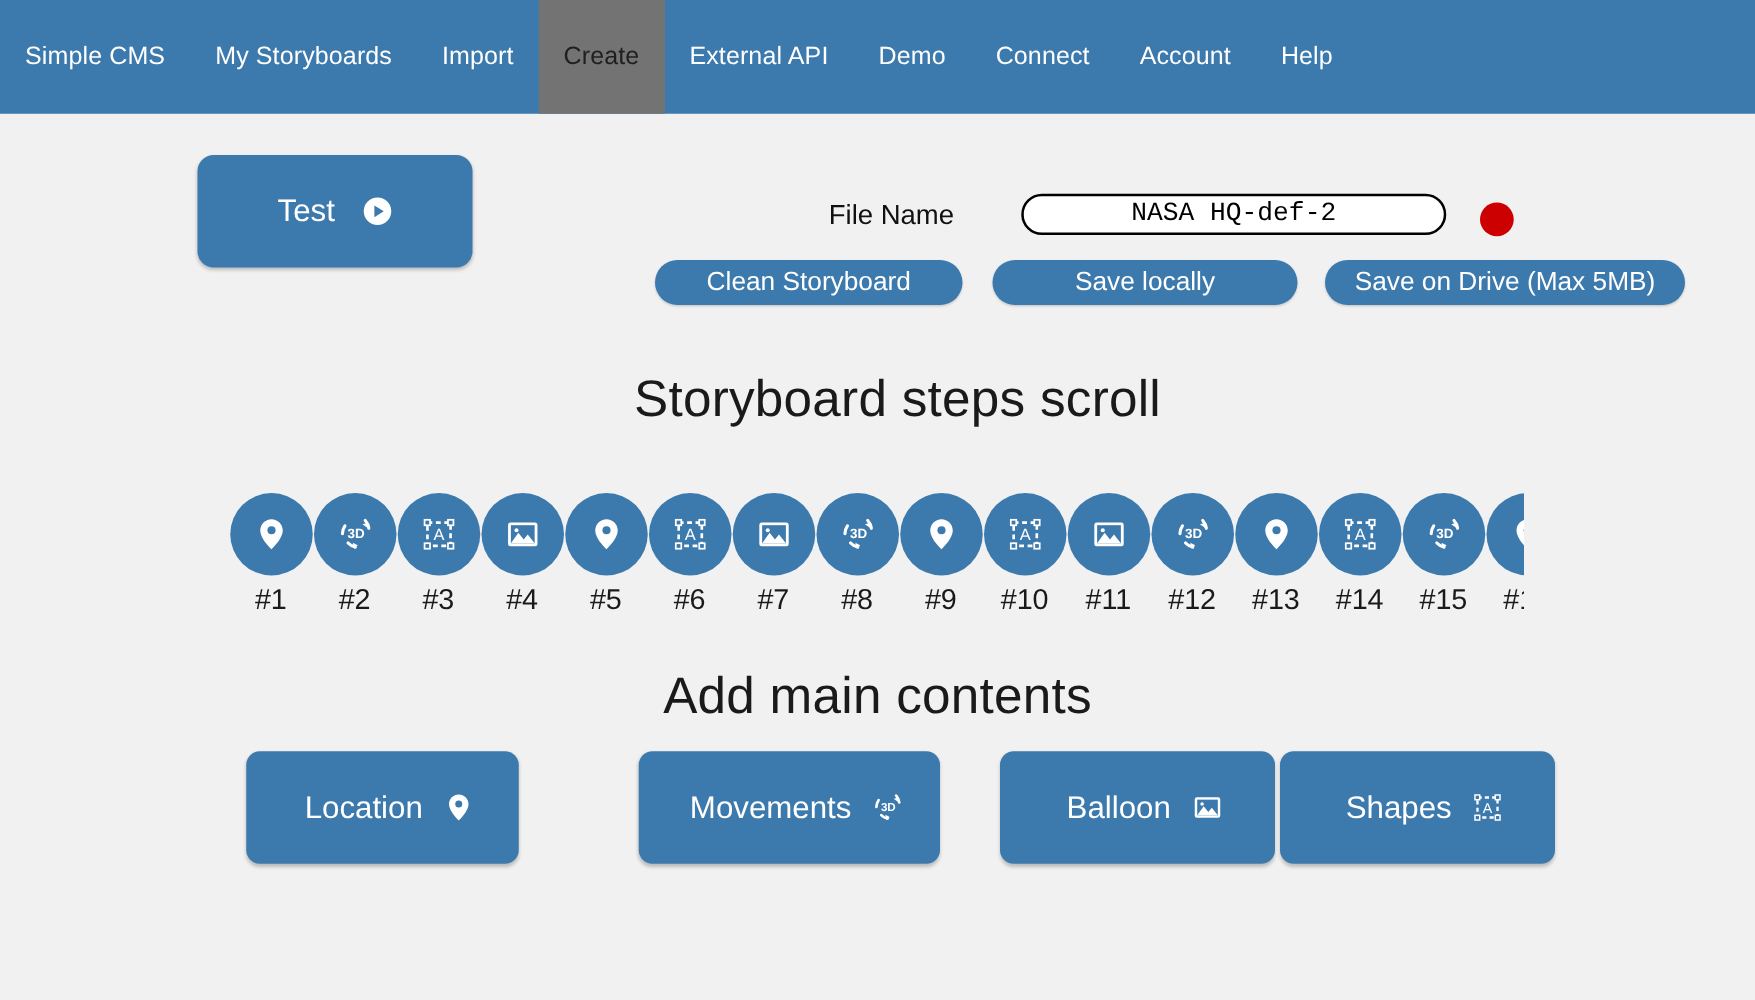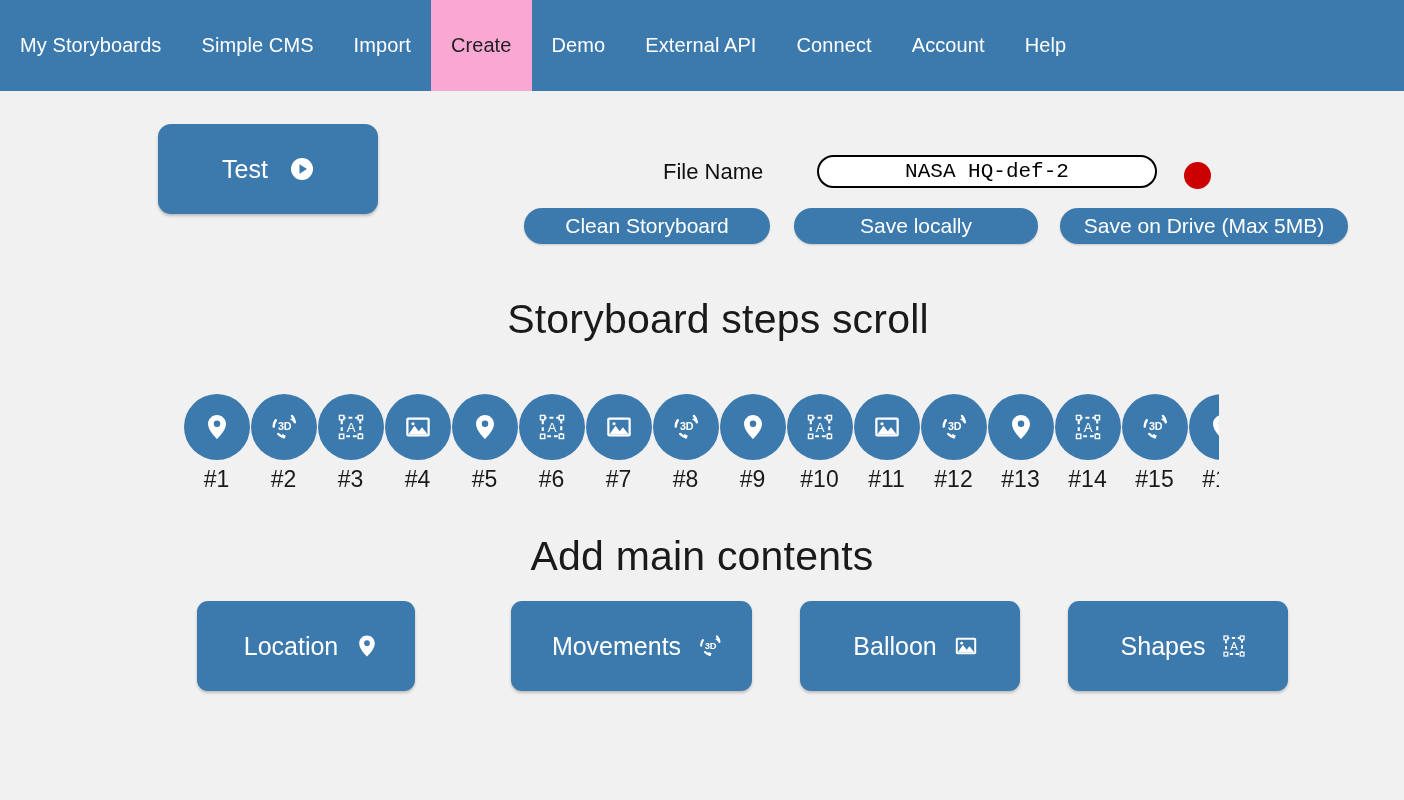--- a/index.html
+++ b/index.html
@@ -22,21 +22,21 @@
     height: 91px;
     display: flex; align-items: center; justify-content: center;
     color: #ffffff;
     font-size: 20px;
     letter-spacing: 0.1px;
     white-space: nowrap;
     cursor: pointer;
     padding: 0 20px;
   }
   .nav-item.active {
-    background: #f9a8d4;
+    background: #737373;
     color: #1f1f1f;
   }
 
   
   .test-btn {
     position: absolute; left: 158px; top: 124px;
     width: 220px; height: 90px;
     background: #3c79ad;
     border-radius: 13px;
     border: none;
@@ -152,37 +152,37 @@
     font-family: "Liberation Sans", sans-serif;
     cursor: pointer;
     display: flex; align-items: center; justify-content: center;
     gap: 16px;
     box-shadow: 0 2px 3px rgba(0,0,0,0.22);
     padding-left: 12px;
   }
   #btn-location  { left: 197px;  top: 601px; width: 218px; }
   #btn-movements { left: 511px;  top: 601px; width: 241px; }
   #btn-balloon   { left: 800px;  top: 601px; width: 220px; }
-  #btn-shapes    { left: 1068px; top: 601px; width: 220px; }
+  #btn-shapes    { left: 1024px; top: 601px; width: 220px; }
   .content-btn .cicon { width: 26px; height: 26px; display: block; }
 
   .icon-svg { display: block; }
 </style>
 </head>
 <body>
 
 <div id="app">
 
   <nav class="navbar" id="navbar">
+      <div class="nav-item">Simple CMS</div>
       <div class="nav-item">My Storyboards</div>
-      <div class="nav-item">Simple CMS</div>
       <div class="nav-item">Import</div>
       <div class="nav-item active">Create</div>
+      <div class="nav-item">External API</div>
       <div class="nav-item">Demo</div>
-      <div class="nav-item">External API</div>
       <div class="nav-item">Connect</div>
       <div class="nav-item">Account</div>
       <div class="nav-item">Help</div>
     </nav>
 
   <button class="test-btn">
     <span class="lbl">Test</span>
     <span class="play-icon">
       <svg class="icon-svg" viewBox="0 0 24 24" width="24" height="24">
         <circle cx="12" cy="12" r="11" fill="#ffffff"></circle>

